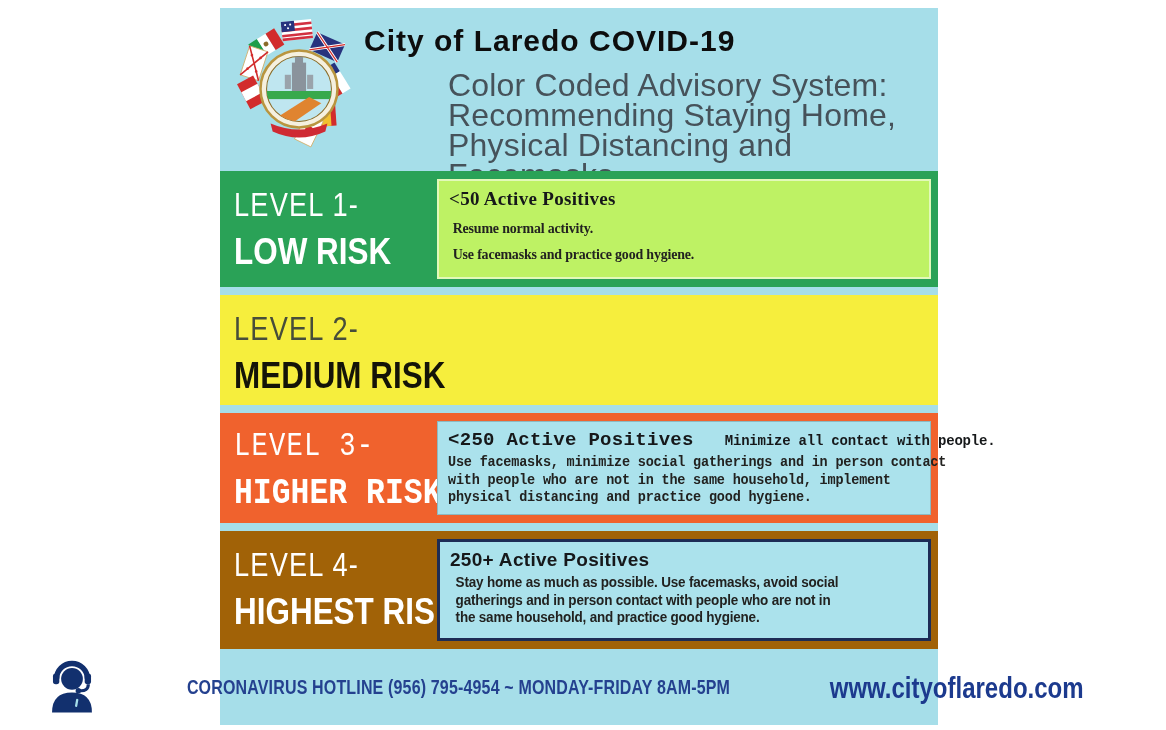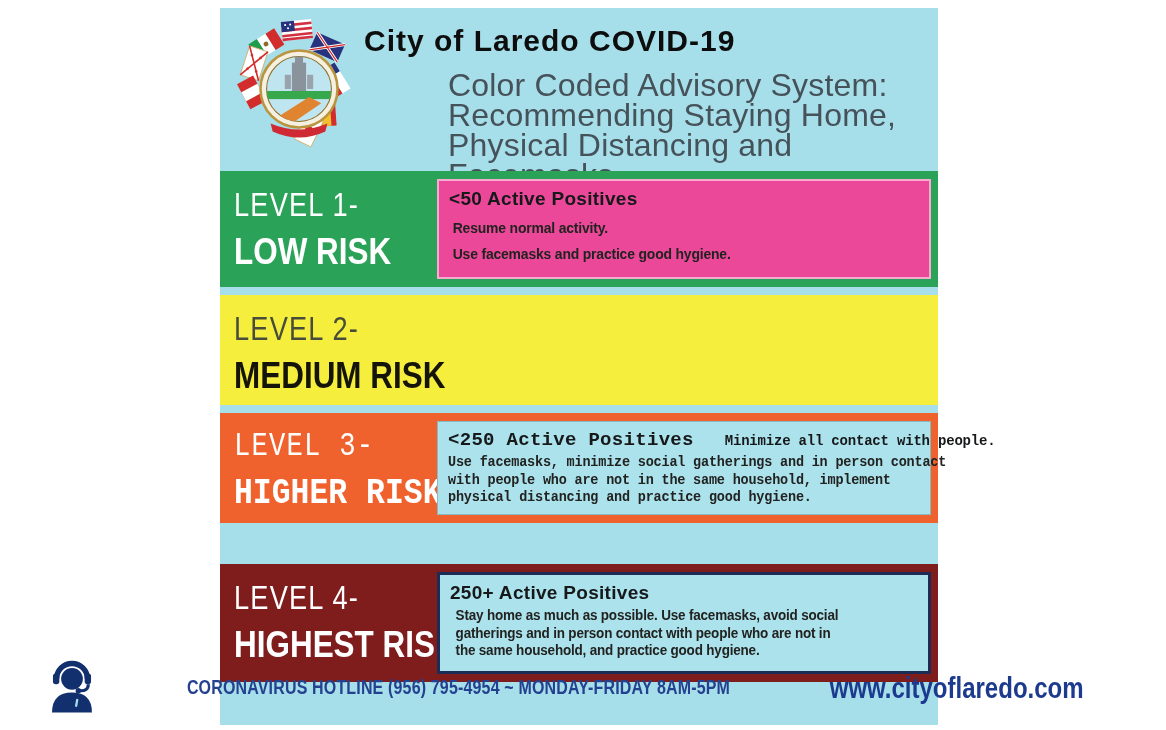--- a/index.html
+++ b/index.html
@@ -145,21 +145,21 @@
         <div>Recommending Staying Home,</div>
         <div>Physical Distancing and Facemasks</div>
       </div>
     </div>
 
     <div class="band b1" style="background: rgb(42, 162, 87);">
       <div class="band-label">
         <div class="lv">LEVEL 1-</div>
         <div class="risk">LOW RISK</div>
       </div>
-      <div class="band-box" style="background: #ec4899;">
+      <div class="band-box" style="background: #bef264; font-family: Liberation Serif, serif;">
         <div class="box-heading">&lt;50 Active Positives</div>
         <div class="box-body">
           <div class="body-line">Resume normal activity.</div>
           <div class="body-line">Use facemasks and practice good hygiene.</div>
         </div>
       </div>
     </div>
 
     <div class="band b2" style="background: rgb(246, 238, 61);">
       <div class="band-label">
@@ -178,21 +178,21 @@
           <span>&lt;250 Active Positives</span><span class="heading-note">Minimize all contact with people.</span>
         </div>
         <div class="box-body">
           <div class="body-line">Use facemasks, minimize social gatherings and in person contact</div>
           <div class="body-line">with people who are not in the same household, implement</div>
           <div class="body-line">physical distancing and practice good hygiene.</div>
         </div>
       </div>
     </div>
 
-    <div class="band b4" style="background: #7f1d1d; margin-top: 33px;">
+    <div class="band b4" style="background: #a16207;">
       <div class="band-label">
         <div class="lv">LEVEL 4-</div>
         <div class="risk">HIGHEST RISK</div>
       </div>
       <div class="band-box" style="background: rgb(171, 226, 236);">
         <div class="box-heading">250+ Active Positives</div>
         <div class="box-body">
           <div class="body-line">Stay home as much as possible. Use facemasks, avoid social</div>
           <div class="body-line">gatherings and in person contact with people who are not in</div>
           <div class="body-line">the same household, and practice good hygiene.</div>

